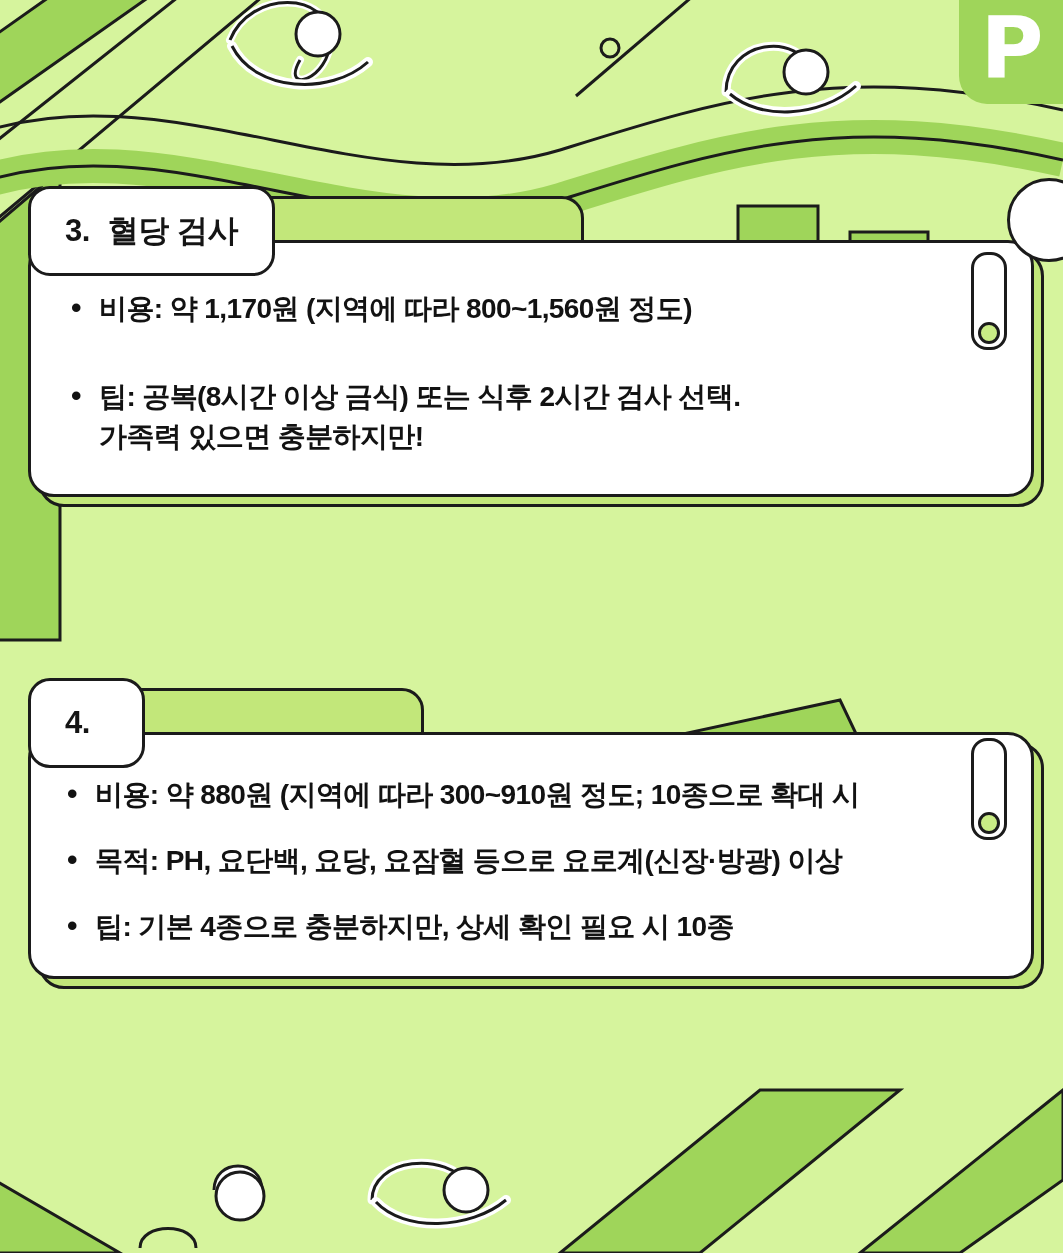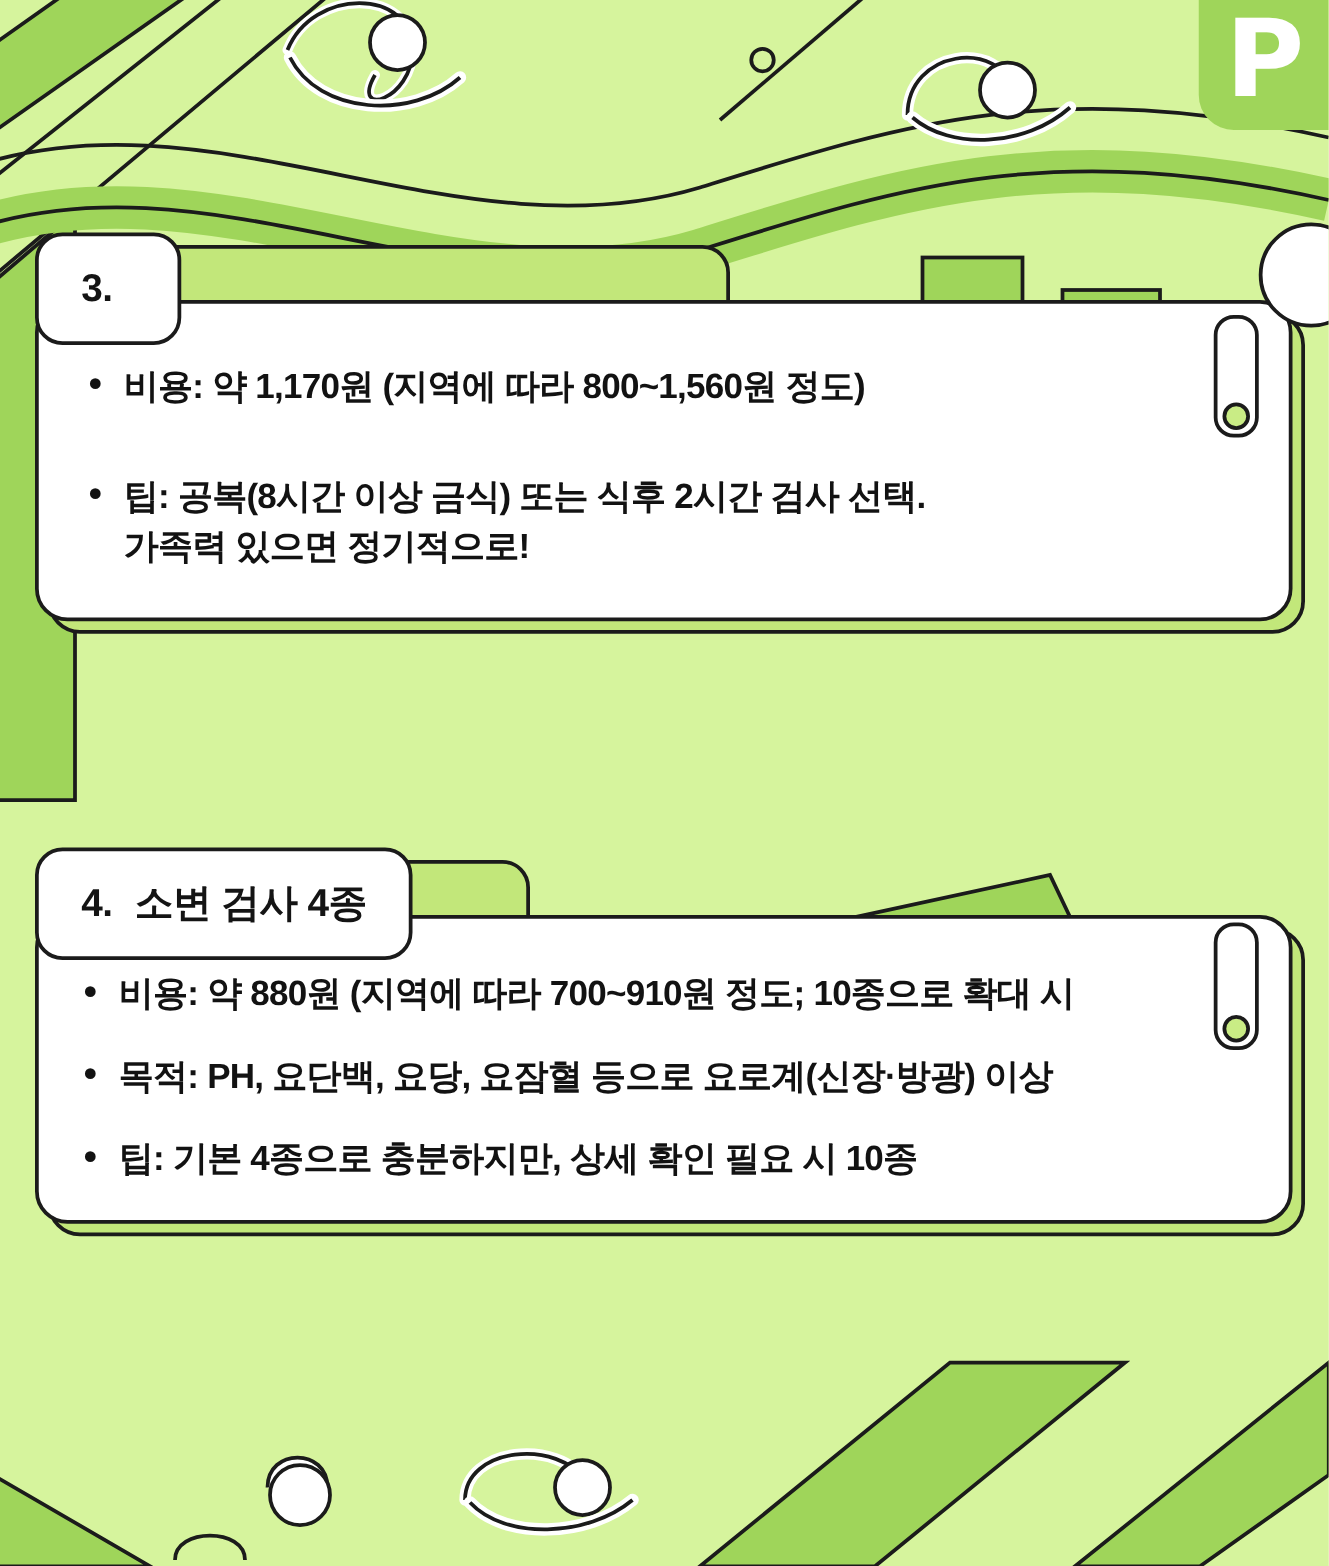--- a/index.html
+++ b/index.html
@@ -249,53 +249,53 @@
   <div class="circle-right"></div>
 
   <div class="logo-badge">
     <span class="glyph">P</span>
   </div>
 
   <div class="section section-3">
     <div class="tab-shadow" style="width:540px;"></div>
     <div class="tab">
       <span class="tab-title tab-num">3.</span>
+      <span class="tab-title">혈당 검사</span>
     </div>
     <div style="position:relative;">
       <div class="body-shadow"></div>
       <div class="card">
         <ul class="bullets spaced">
           <li>
             <span>비용: 약 1,170원 (지역에 따라 800~1,560원 정도)</span>
           </li>
           <li>
             <span>팁: 공복(8시간 이상 금식) 또는 식후 2시간 검사 선택.</span>
-            <span class="line2">가족력 있으면 정기적으로!</span>
+            <span class="line2">가족력 있으면 충분하지만!</span>
           </li>
         </ul>
       </div>
     </div>
   </div>
 
   <div class="pill pill-1">
     <span class="cap"></span>
   </div>
 
   <div class="section section-4">
     <div class="tab-shadow" style="width:380px;"></div>
     <div class="tab">
       <span class="tab-title tab-num">4.</span>
-      <span class="tab-title">소변 검사 4종</span>
     </div>
     <div style="position:relative;">
       <div class="body-shadow"></div>
       <div class="card tight">
         <ul class="bullets narrow">
           <li>
-            <span>비용: 약 880원 (지역에 따라 700~910원 정도; 10종으로 확대 시</span>
+            <span>비용: 약 880원 (지역에 따라 300~910원 정도; 10종으로 확대 시</span>
           </li>
           <li>
             <span>목적: PH, 요단백, 요당, 요잠혈 등으로 요로계(신장·방광) 이상</span>
           </li>
           <li>
             <span>팁: 기본 4종으로 충분하지만, 상세 확인 필요 시 10종</span>
           </li>
         </ul>
       </div>
     </div>

